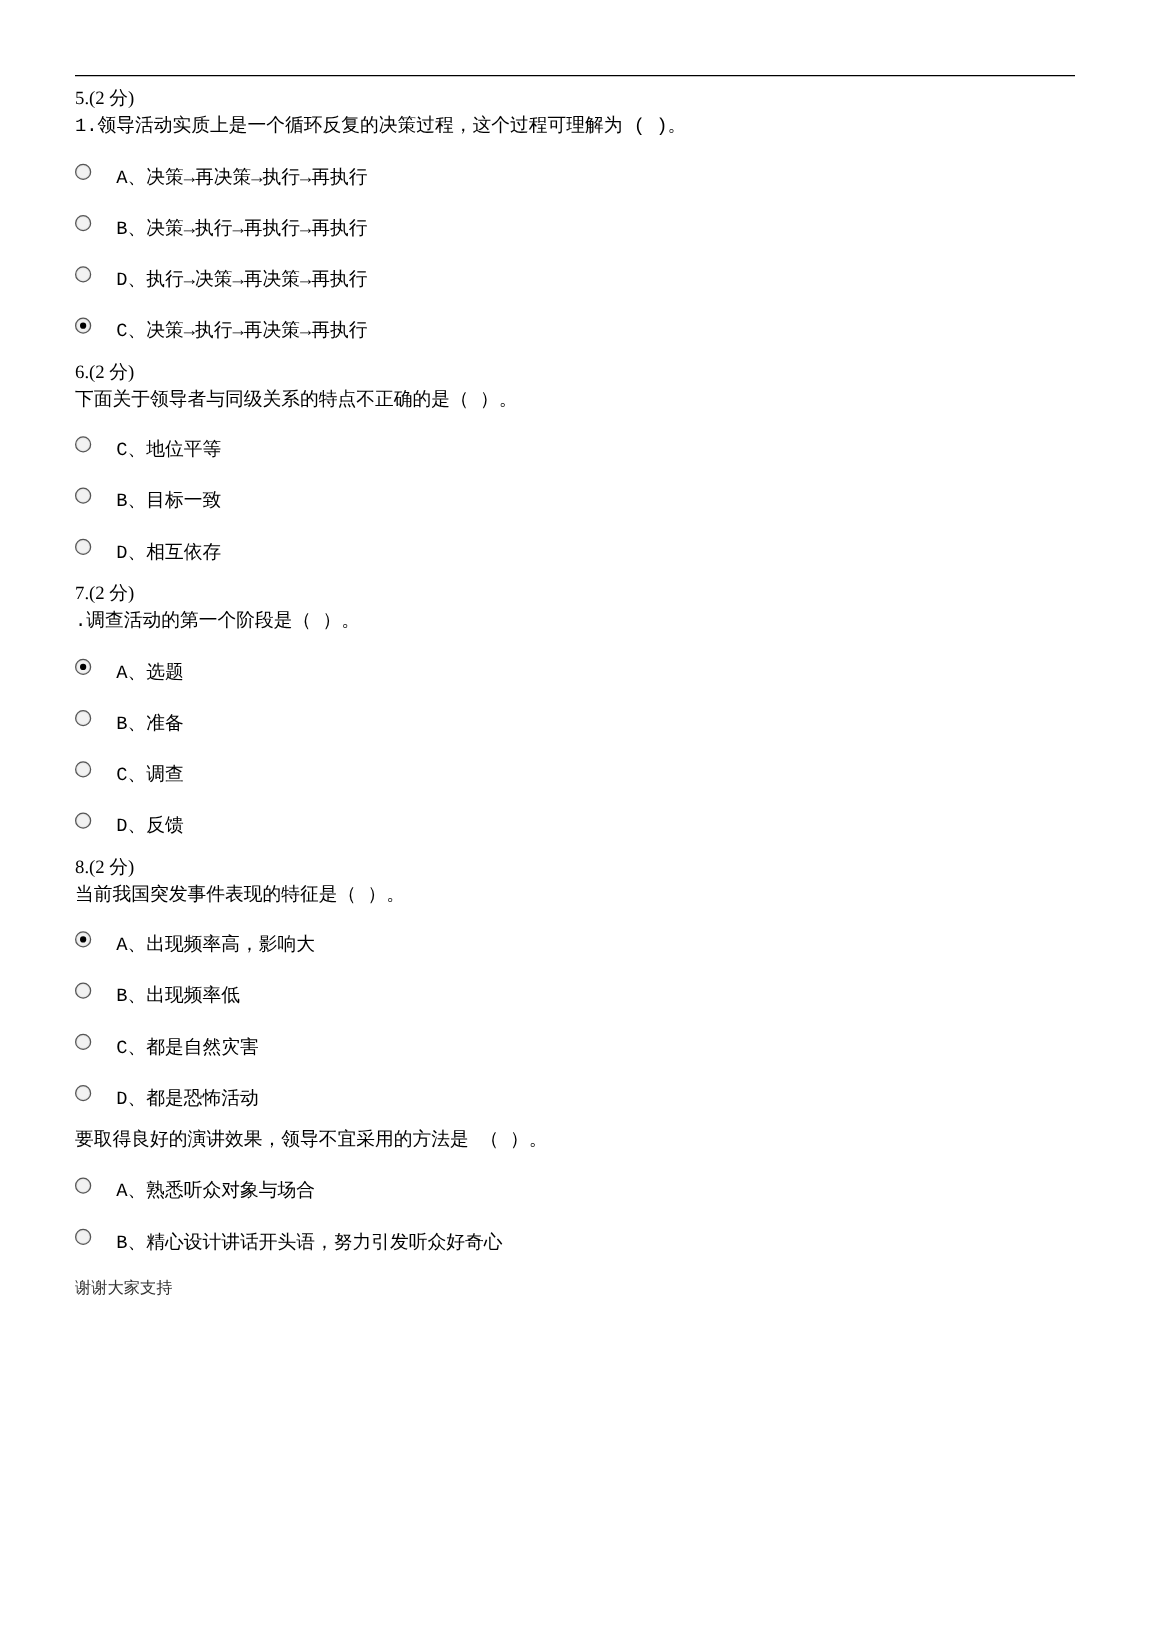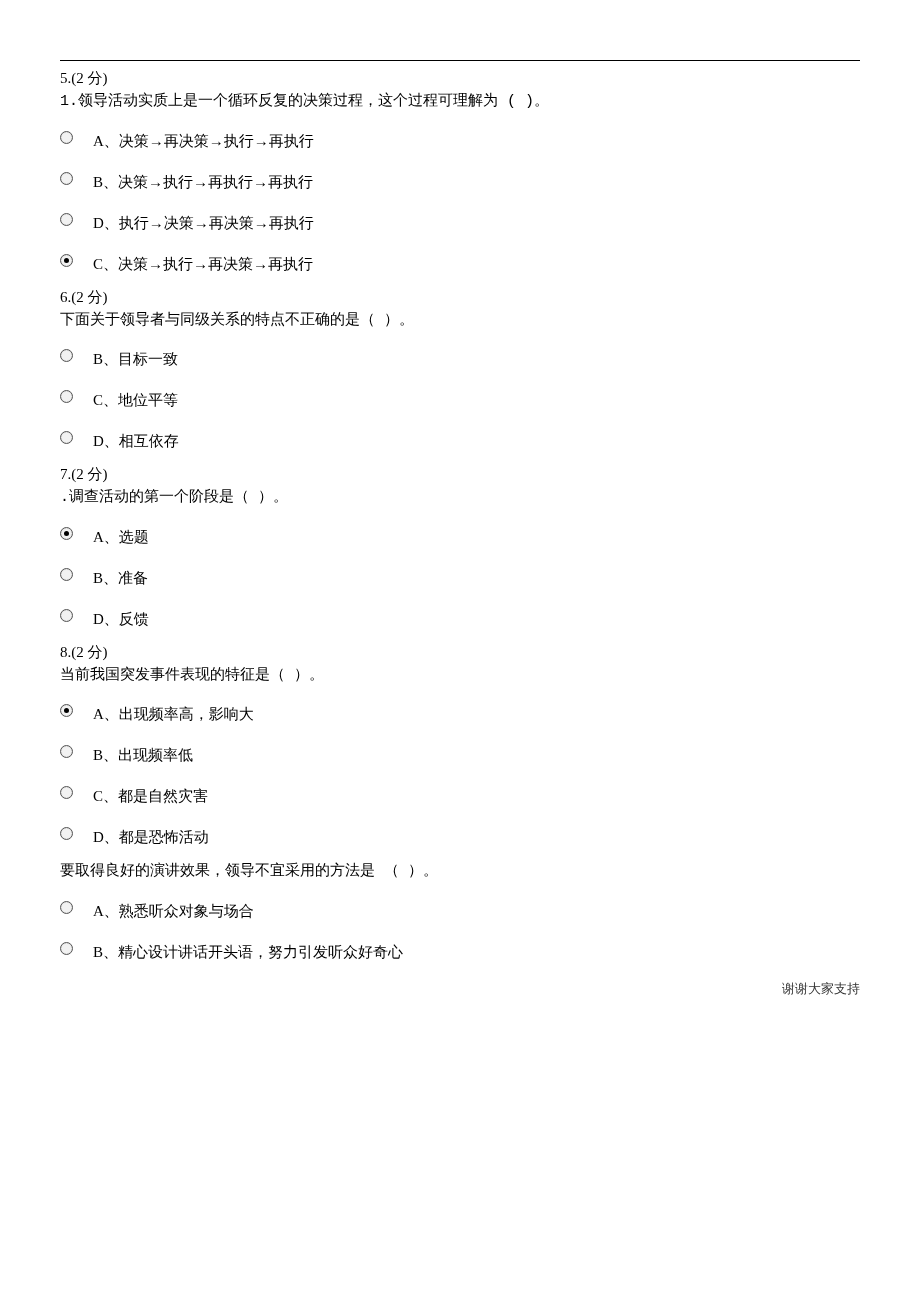--- a/index.html
+++ b/index.html
@@ -50,28 +50,27 @@
   }
   .radio.selected::after {
     content: "";
     width: 5px;
     height: 5px;
     background: #000;
     border-radius: 50%;
     display: block;
   }
   .option-label {
-    font-family: Liberation Serif, serif;
+    font-family: Liberation Mono, monospace;
     padding-top: 8px;
   }
   .footer {
     margin-top: 18px;
     font-size: 13px;
     color: #333;
-    text-align: right;
   }
 </style>
 </head>
 <body>
 
 <div class="page">
   <hr class="top-rule">
 
   <div class="question-header">5.(2 分)</div>
   <div class="question-text">1.领导活动实质上是一个循环反复的决策过程，这个过程可理解为 ( )。</div>
@@ -89,40 +88,44 @@
   </div>
   <div class="option-row">
     <span class="radio selected"></span>
     <span class="option-label">C、决策→执行→再决策→再执行</span>
   </div>
 
   <div class="question-header">6.(2 分)</div>
   <div class="question-text">下面关于领导者与同级关系的特点不正确的是（ ）。</div>
   <div class="option-row">
     <span class="radio"></span>
-    <span class="option-label">B、目标一致</span>
+    <span class="option-label">C、地位平等</span>
   </div>
   <div class="option-row">
     <span class="radio"></span>
-    <span class="option-label">C、地位平等</span>
+    <span class="option-label">B、目标一致</span>
   </div>
   <div class="option-row">
     <span class="radio"></span>
     <span class="option-label">D、相互依存</span>
   </div>
 
   <div class="question-header">7.(2 分)</div>
   <div class="question-text">.调查活动的第一个阶段是（ ）。</div>
   <div class="option-row">
     <span class="radio selected"></span>
     <span class="option-label">A、选题</span>
   </div>
   <div class="option-row">
     <span class="radio"></span>
     <span class="option-label">B、准备</span>
+  </div>
+  <div class="option-row">
+    <span class="radio"></span>
+    <span class="option-label">C、调查</span>
   </div>
   <div class="option-row">
     <span class="radio"></span>
     <span class="option-label">D、反馈</span>
   </div>
 
   <div class="question-header">8.(2 分)</div>
   <div class="question-text">当前我国突发事件表现的特征是（ ）。</div>
   <div class="option-row">
     <span class="radio selected"></span>

